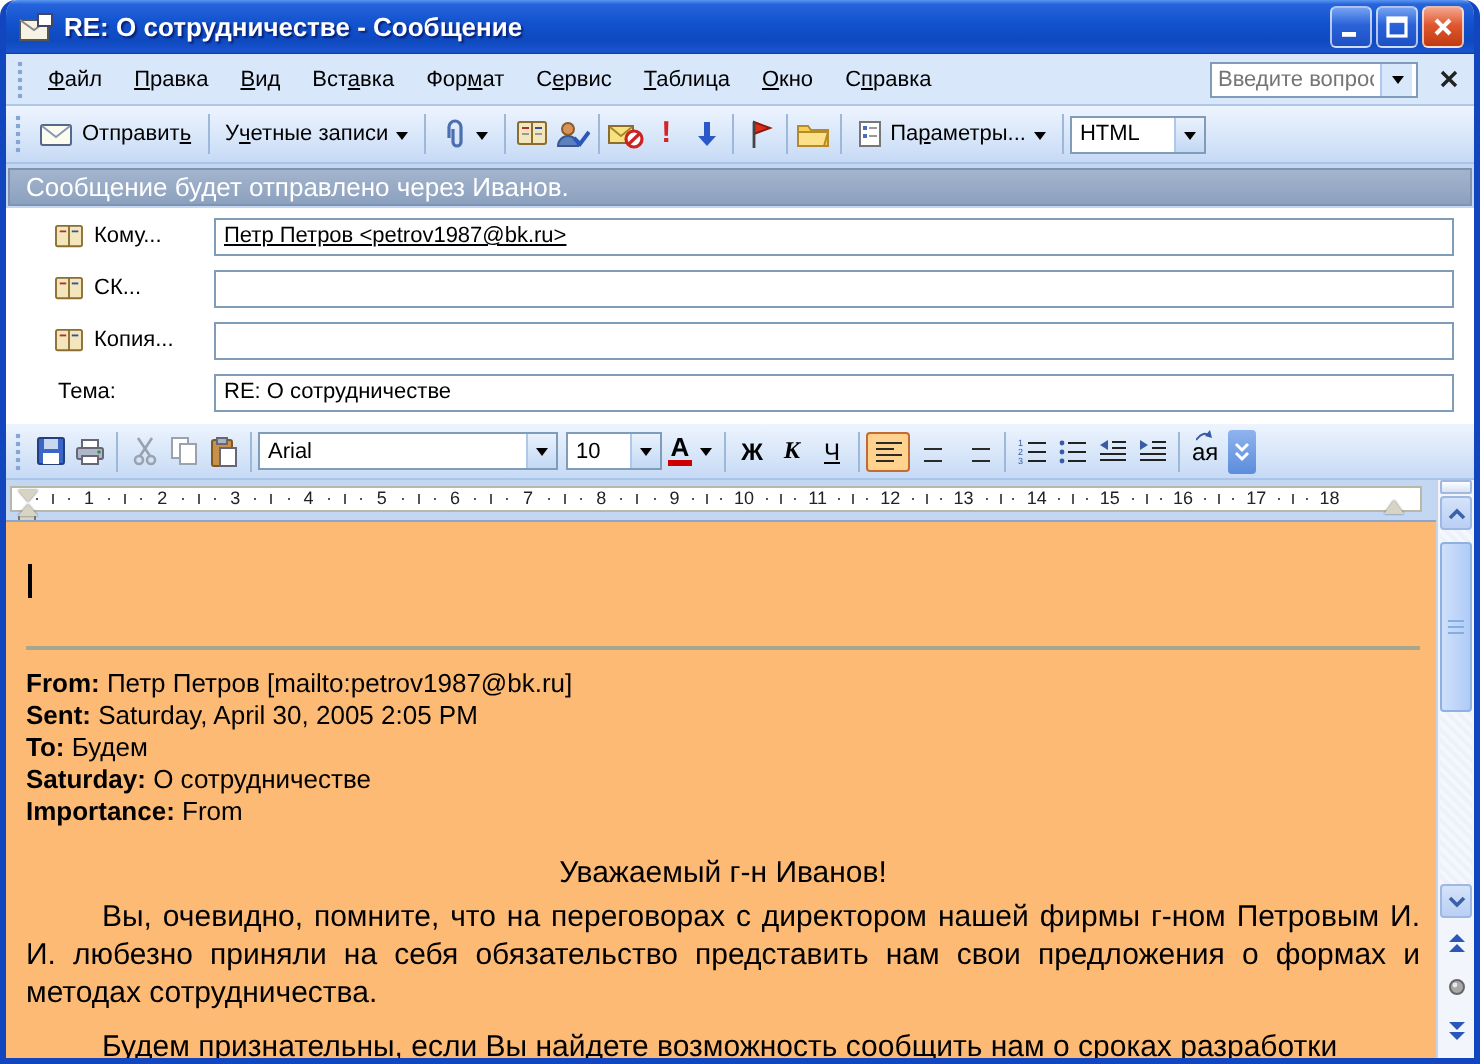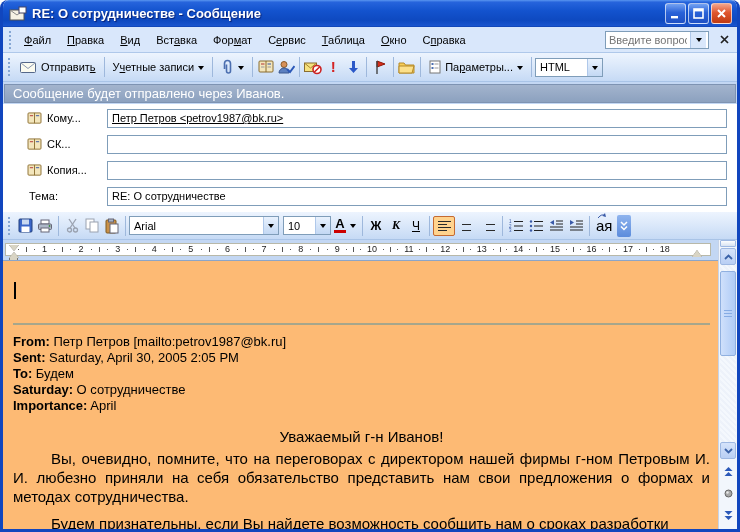--- a/index.html
+++ b/index.html
@@ -474,21 +474,21 @@
         <line x1="7" y1="2" x2="14" y2="2" stroke="#222"></line>
           <line x1="7" y1="5" x2="14" y2="5" stroke="#222"></line>
         <line x1="1" y1="8" x2="14" y2="8" stroke="#222"></line>
           <line x1="1" y1="11" x2="14" y2="11" stroke="#222"></line>
         <path d="M1 1 L5 3.5 L1 6 Z" fill="#3A5AA8"></path>
       </svg>
     </div>
 
     <span class="sep"></span>
 
-    <div class="tb-btn" style="padding:1px 3px;font-size:15px;">
+    <div class="tb-btn" style="padding:1px 3px;font-size:12px;">
       <span style="position:relative;">
         <span>aя</span>
         <svg width="8" height="6" style="position:absolute;top:-4px;left:2px;" viewBox="0 0 8 6">
             <path d="M0 5 Q4 0 7 3" fill="none" stroke="#3A5AA8"></path>
             <path d="M7 0 L8 4 L4.5 3 Z" fill="#3A5AA8"></path>
           </svg>
       </span>
     </div>
 
     <div class="chevron-btn">
@@ -648,21 +648,21 @@
         <div class="mail-headers">
 
             <div><b>From:</b><span> Петр Петров [mailto:petrov1987@bk.ru]</span></div>
 
             <div><b>Sent:</b><span> Saturday, April 30, 2005 2:05 PM</span></div>
 
             <div><b>To:</b><span> Будем</span></div>
 
             <div><b>Saturday:</b><span> О сотрудничестве</span></div>
 
-            <div><b>Importance:</b><span> April</span></div>
+            <div><b>Importance:</b><span> From</span></div>
           </div>
         <div class="salutation">Уважаемый г-н Иванов!</div>
         <div class="para">Вы, очевидно, помните, что на переговорах с директором нашей фирмы г-ном Петровым И. И. любезно приняли на себя обязательство представить нам свои предложения о формах и методах сотрудничества.</div>
         <div class="para para2">Будем признательны, если Вы найдете возможность сообщить нам о сроках разработки</div>
       </div>
     </div>
 
     <div class="scroll-col">
       <div class="split-box"></div>
       <div class="sb-btn">

